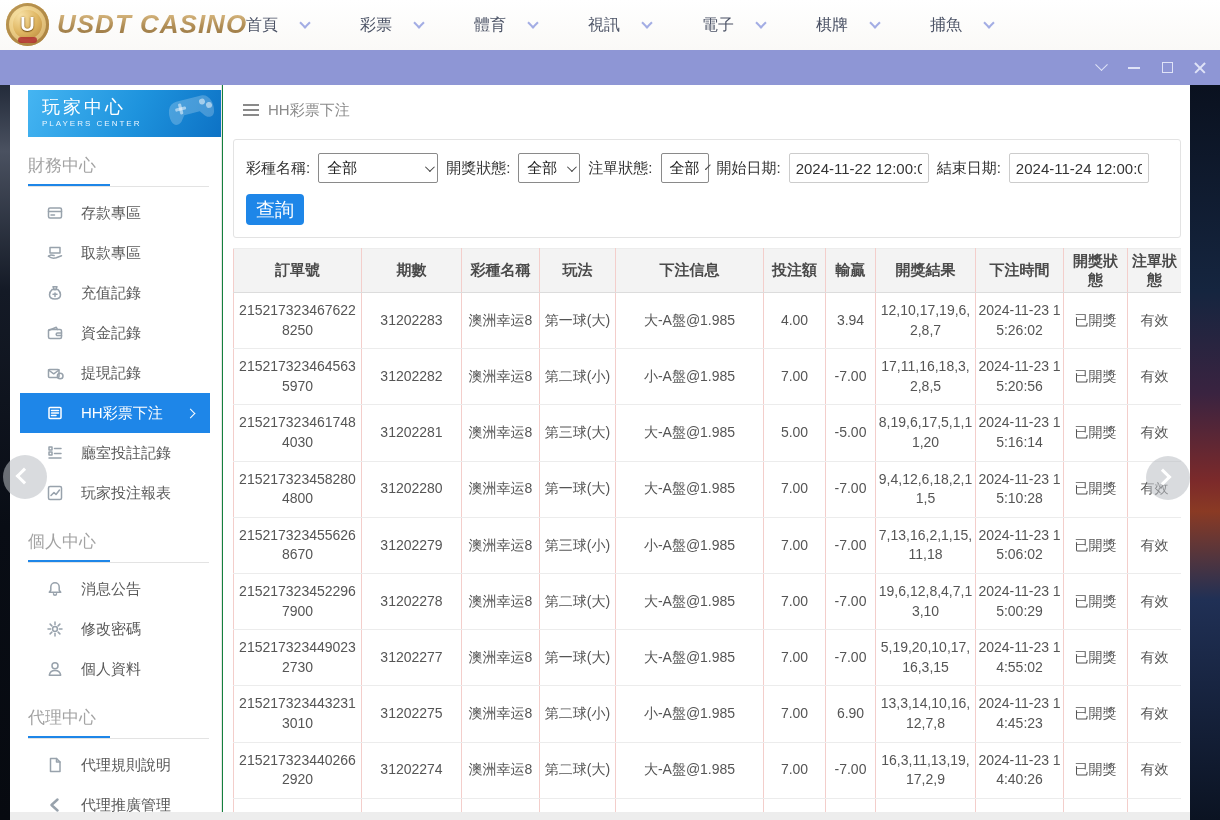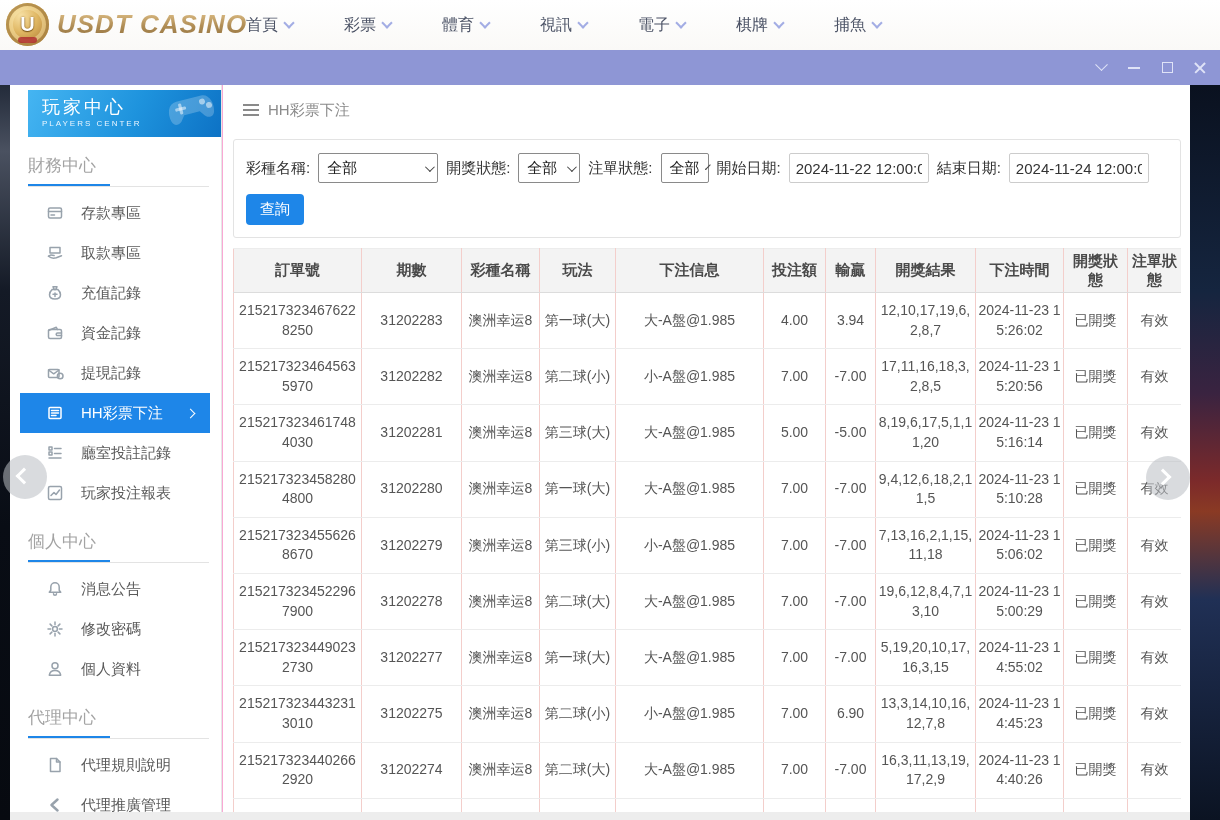--- a/index.html
+++ b/index.html
@@ -19,35 +19,35 @@
   .coin { width:43px; height:43px; border-radius:50%; position:relative;
     background:radial-gradient(circle at 35% 30%, #f7e0a4 0%, #dfb662 40%, #b8863a 75%, #8a5f1d 100%);
     box-shadow:inset 0 0 0 3px rgba(138,95,29,.55), inset 0 0 0 7px rgba(247,227,170,.5);
     display:flex; align-items:center; justify-content:center; }
   .coin .u { font-size:20px; font-weight:bold; color:#fff; text-shadow:0 0 2px #8a5f1d, 0 1px 1px #6e4a12; }
   .coin::after { content:''; position:absolute; bottom:3px; left:12px; width:19px; height:6px; border-radius:3px; background:#b03030; opacity:.85; }
   .brand-text { font-size:26px; font-weight:bold; font-style:italic; letter-spacing:1px;
     background:linear-gradient(180deg,#dcbc84 10%,#b08d55 55%,#8f6f3e 100%);
     -webkit-background-clip:text; background-clip:text; color:transparent; }
   .mainnav { position:absolute; left:246px; top:0; height:50px; display:flex; align-items:center; gap:51px; }
-  .nav-item { display:flex; align-items:center; gap:7px; font-size:16px; color:#4c5366; cursor:pointer; }
+  .nav-item { display:flex; align-items:center; gap:23px; font-size:16px; color:#4c5366; cursor:pointer; }
   .chev { width:8px; height:8px; border-right:2px solid #a3ade4; border-bottom:2px solid #a3ade4; transform:rotate(45deg); margin-top:-5px; }
 
   
   .titlebar { position:absolute; left:0; top:50px; width:1220px; height:35px; background:var(--titlebar,#8e96d5); z-index:3; }
   .win-controls { position:absolute; right:10px; top:0; height:35px; display:flex; align-items:center; gap:13px; }
   .wc { width:20px; height:20px; display:flex; align-items:center; justify-content:center; cursor:pointer; position:relative; }
   .wc-chev { width:9px; height:9px; border-right:1.6px solid #dfe3f7; border-bottom:1.6px solid #dfe3f7; transform:rotate(45deg) translate(-2px,-2px); }
   .wc-min { width:12px; height:2px; background:#dfe3f7; }
   .wc-max { width:11px; height:11px; border:1.6px solid #dfe3f7; }
   .wc-close::before, .wc-close::after { content:''; position:absolute; left:3px; top:9px; width:14px; height:1.6px; background:#dfe3f7; }
   .wc-close::before { transform:rotate(45deg); } .wc-close::after { transform:rotate(-45deg); }
 
   
-  .appbody { position:absolute; left:10px; top:85px; right:30px; bottom:0; background:#f9a8d4; z-index:1; }
+  .appbody { position:absolute; left:10px; top:85px; right:30px; bottom:0; background:#15803d; z-index:1; }
   .hscroll { position:absolute; left:0; right:0; bottom:0; height:8px; background:var(--status-bar,#ededed); z-index:6; }
 
   
   .sidebar { position:absolute; left:0; top:0; width:212px; bottom:8px; background:#fff; border-right:1px solid #e6e6e6; overflow:hidden; }
   .sb-header { margin:5px 0 0 18px; height:47px; position:relative; overflow:hidden; padding:7px 0 0 14px;
     background:linear-gradient(115deg, var(--sidebar-header-start,#45b5f2) 0%, #1e93dd 55%, var(--sidebar-header-end,#0d72c5) 100%); }
   .sb-title { color:#fff; font-size:18px; letter-spacing:3px; line-height:20px; }
   .sb-sub { color:#eaf6ff; font-size:8px; letter-spacing:2px; margin-top:2px; }
   .sb-gamepad { position:absolute; right:2px; top:2px; transform:rotate(-14deg); }
   .sb-sect-title { margin:17px 0 0 18px; font-size:17px; color:#a3a3a3; }
@@ -71,21 +71,21 @@
   .breadcrumb { height:38px; display:flex; align-items:center; gap:9px; padding:12px 0 0 20px; color:#8a8a8a; font-size:15px; }
   .menu-icon { width:16px; display:flex; flex-direction:column; gap:3px; cursor:pointer; }
   .menu-icon i { display:block; height:2px; background:#8a8a8a; }
 
   .filterbox { margin:16px 10px 0 10px; width:948px; border:1px solid #e3e3e3; border-radius:3px; padding:13px 12px 12px 12px; }
   .frow { display:flex; align-items:center; gap:8px; font-size:15px; color:#333; white-space:nowrap; }
   .fselect { height:30px; border:1px solid #8a8a8a; border-radius:2px; background:#fff; display:flex; align-items:center; justify-content:space-between; padding:0 5px 0 8px; color:#222; cursor:pointer; }
   .w120{width:120px} .w62{width:62px} .w48{width:48px}
   .sel-arrow { width:7px; height:7px; border-right:1.7px solid #444; border-bottom:1.7px solid #444; transform:rotate(45deg) translateY(-2px); margin-left:6px; }
   .fdate { height:30px; width:140px; border:1px solid #ccc; border-radius:2px; padding:0 6px; font-size:15px; color:#333; font-family:inherit; }
-  .search-btn { margin-top:11px; width:58px; height:31px; background:var(--accent,#1e86e8); color:#fff; border:none; border-radius:4px; font-size:15px; cursor:pointer; }
+  .search-btn { margin-top:11px; width:58px; height:31px; background:var(--accent,#1e86e8); color:#fff; border:none; border-radius:4px; font-size:19px; cursor:pointer; }
 
   .table-wrap { margin:10px 10px 0 10px; width:948px; height:574px; overflow:hidden; }
   table.bets { border-collapse:collapse; width:948px; table-layout:fixed; font-size:14px; color:#555; }
   table.bets th { background:#f3f3f3; font-size:15px; color:#4a4a4a; font-weight:bold; height:44px; padding:0 2px;
     border-right:1px solid var(--table-divider,#f3cecb); border-bottom:1px solid #dcdcdc; border-top:1px solid #ececec; }
   table.bets td { text-align:center; vertical-align:middle; padding:8px 2px; line-height:1.4; word-break:break-all;
     border-right:1px solid var(--table-divider,#f3cecb); border-bottom:1px solid #ececec; height:56px; }
   table.bets th:first-child, table.bets td:first-child { border-left:1px solid var(--table-divider,#f3cecb); }
   table.bets tr.partial td { height:40px; border-bottom:none; }
 </style>

